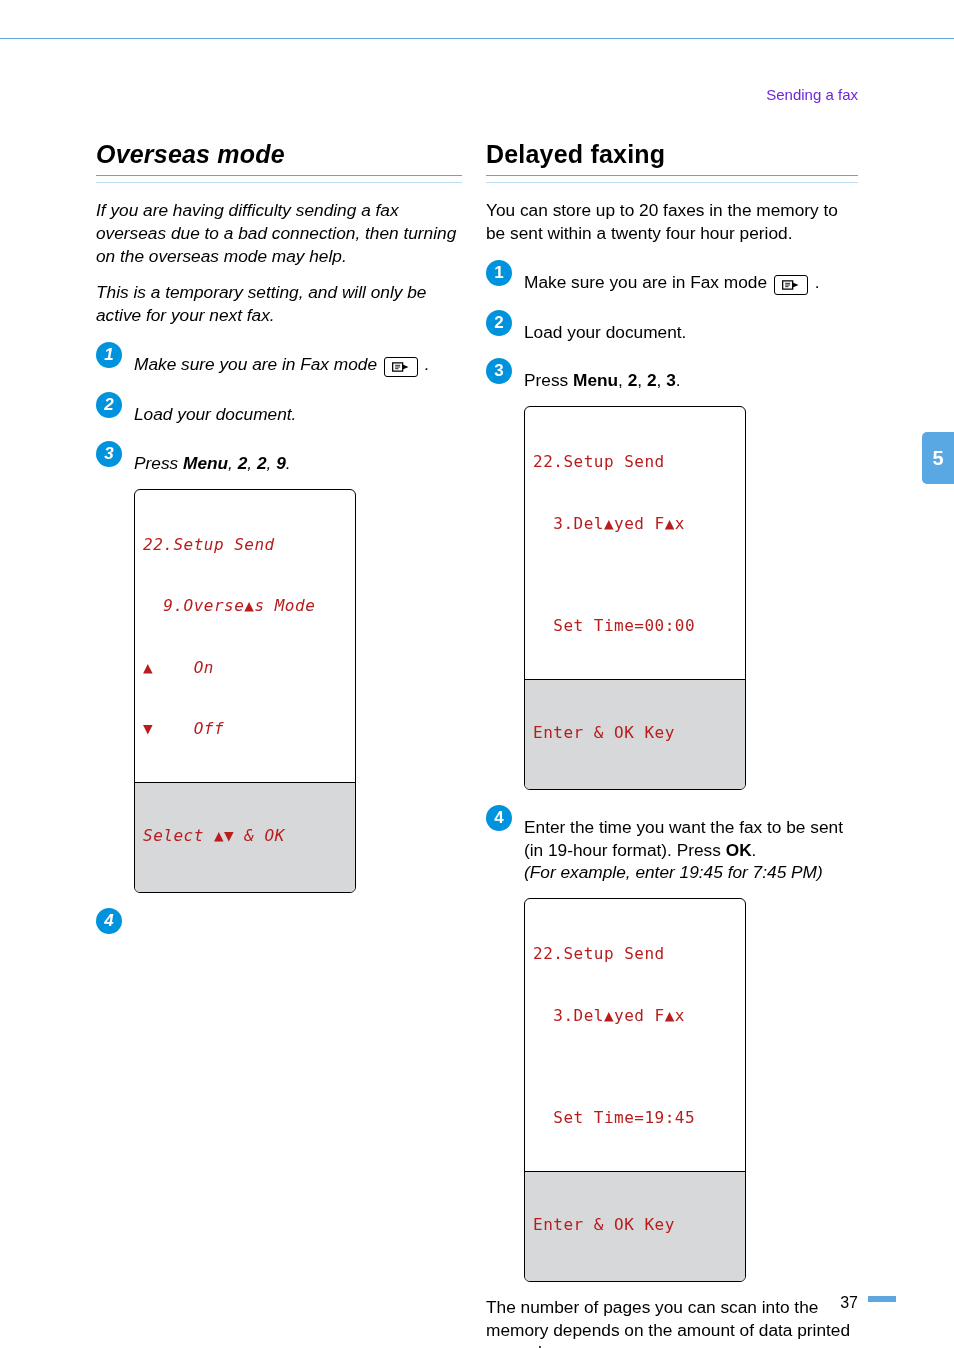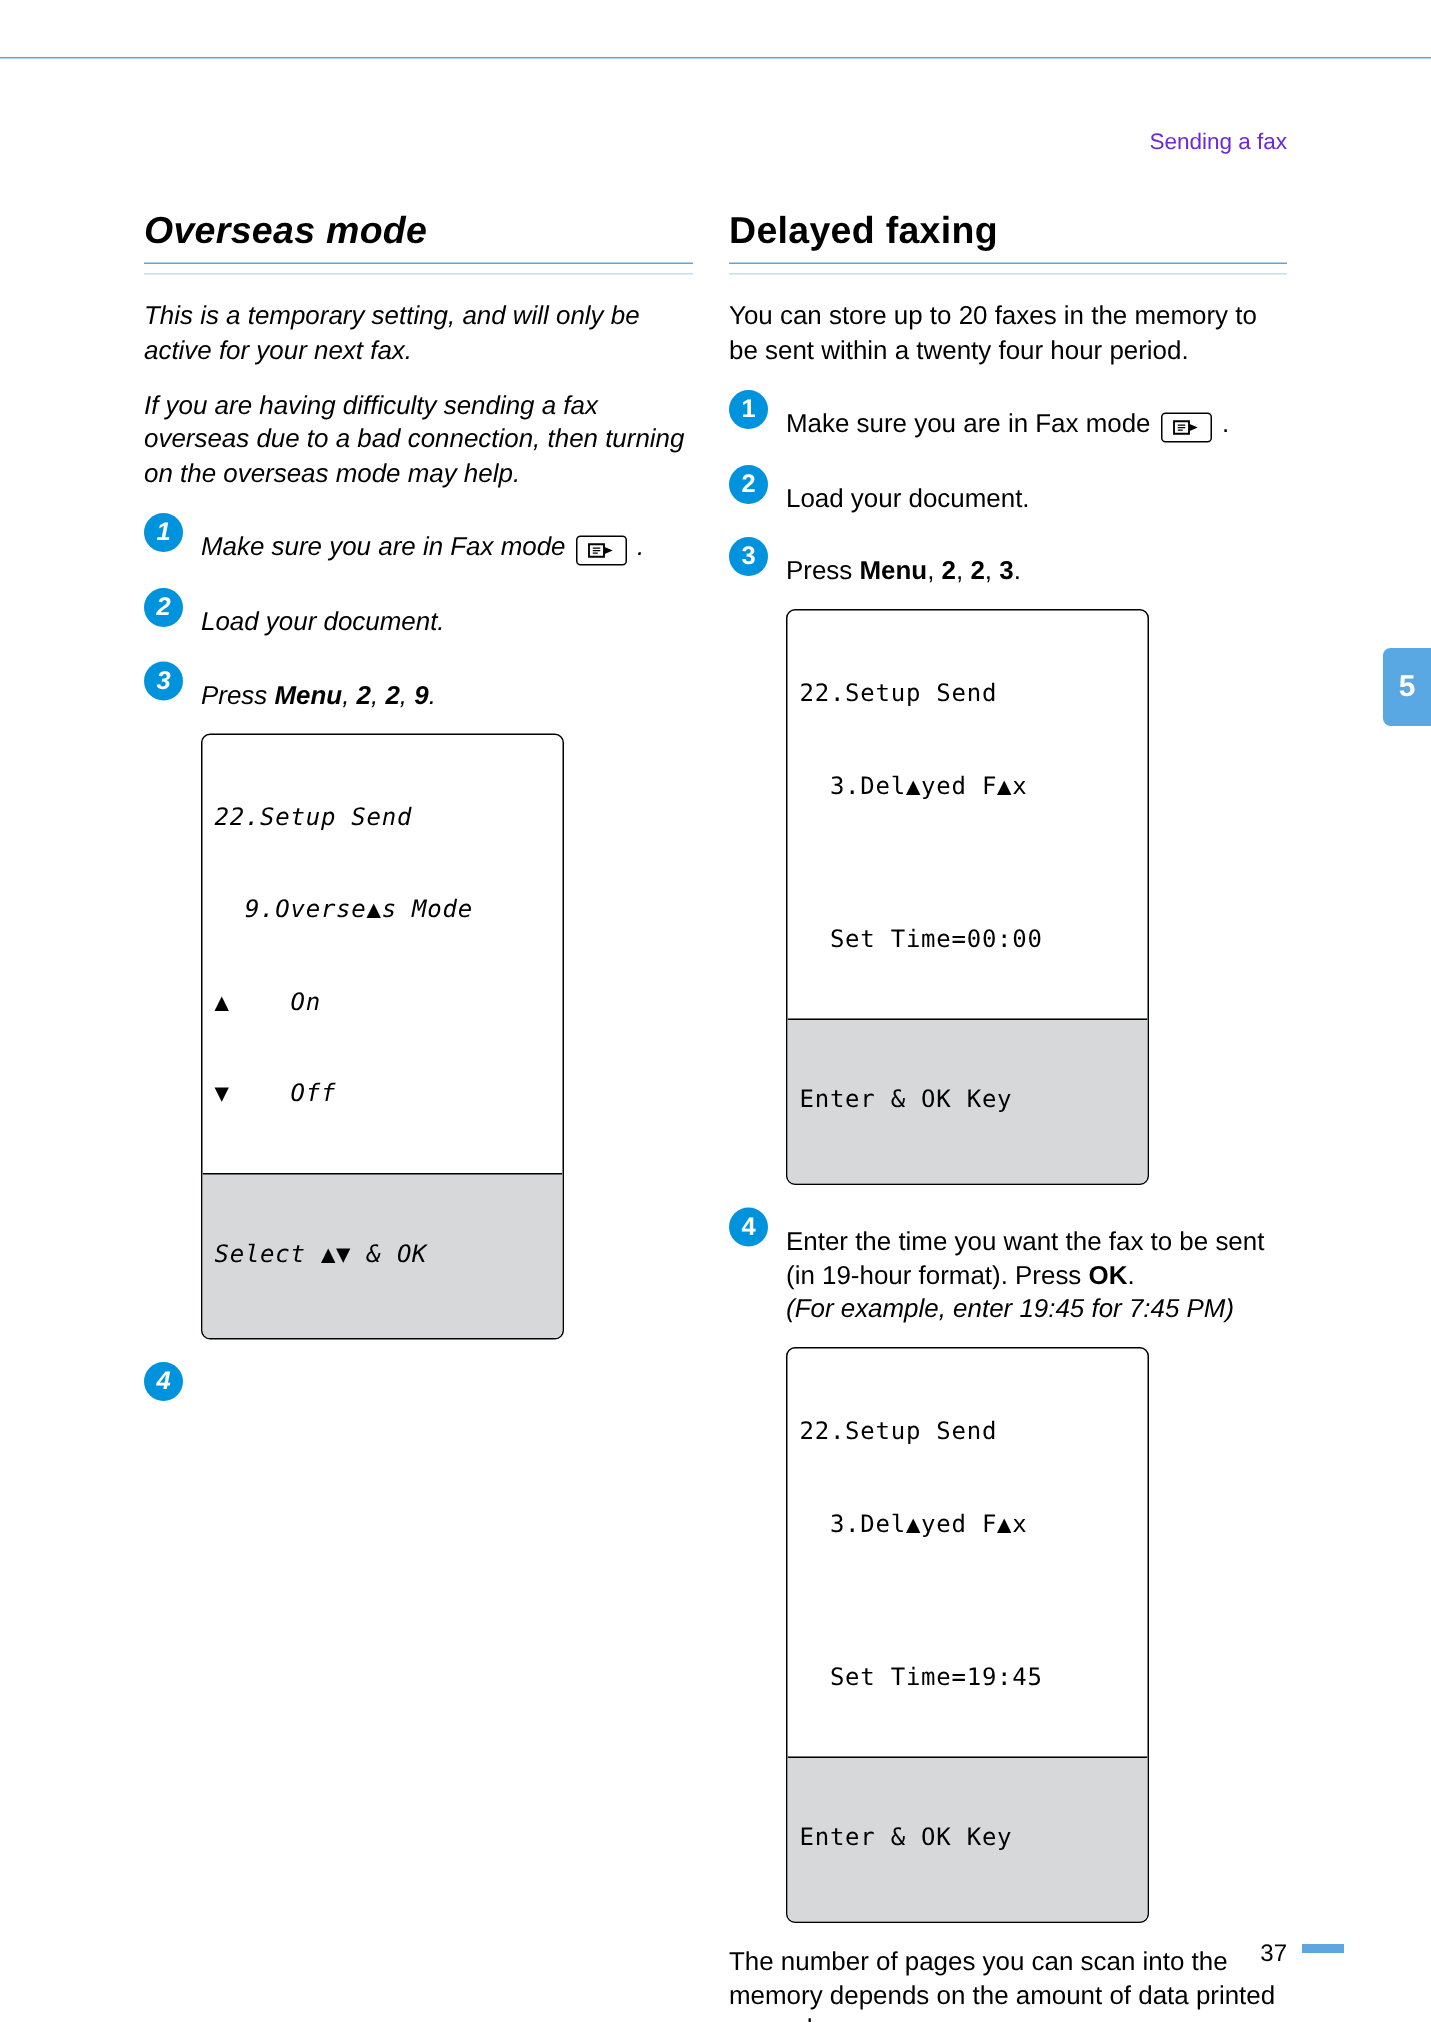--- a/index.html
+++ b/index.html
@@ -90,29 +90,29 @@
     width: 34px; height: 20px;
     align-items: center;
     justify-content: center;
     background: #fff;
     margin: 0 2px;
   }
   .fax-icon svg { width: 20px; height: 14px; }
 
   .lcd {
     margin: 8px 0 14px 38px;
-    width: 242px;
+    width: 222px;
     border: 1.5px solid #000;
     border-radius: 6px;
     font-family: "Lucida Console","DejaVu Sans Mono","Courier New",monospace;
     font-size: 16px;
     line-height: 1.28;
     letter-spacing: 0.5px;
     overflow: hidden;
-    color:#000000;
+    color:#b91c1c;
   }
   .lcd .lcd-top {
     padding: 4px 8px 2px 8px;
     white-space: pre;
   }
   .lcd .lcd-bot {
     padding: 2px 24px 4px 8px;
     background: #d7d8da;
     border-top: 1.5px solid #000;
     white-space: pre;
@@ -172,22 +172,22 @@
 
 <div class="rule-top"></div>
 <div class="header-text">Sending a fax</div>
 
 <div class="content">
 
   <div class="col">
     <h2 class="sec">Overseas mode</h2>
     <div class="slim-rule"></div>
 
+    <p class="body">If you are having difficulty sending a fax overseas due to a bad connection, then turning on the overseas mode may help.</p>
     <p class="body">This is a temporary setting, and will only be active for your next fax.</p>
-    <p class="body">If you are having difficulty sending a fax overseas due to a bad connection, then turning on the overseas mode may help.</p>
 
     <div class="step">
       <div class="step-num">1</div>
       <div class="step-body">
         <p>
           <span>Make sure you are in Fax mode </span>
           <span class="fax-icon">
             <svg viewBox="0 0 24 16">
                 <path d="M2 3h12v10H2z" fill="none" stroke="#000" stroke-width="1.5"></path>
                 <path d="M14 5l7 3-7 3z" fill="#000"></path>

